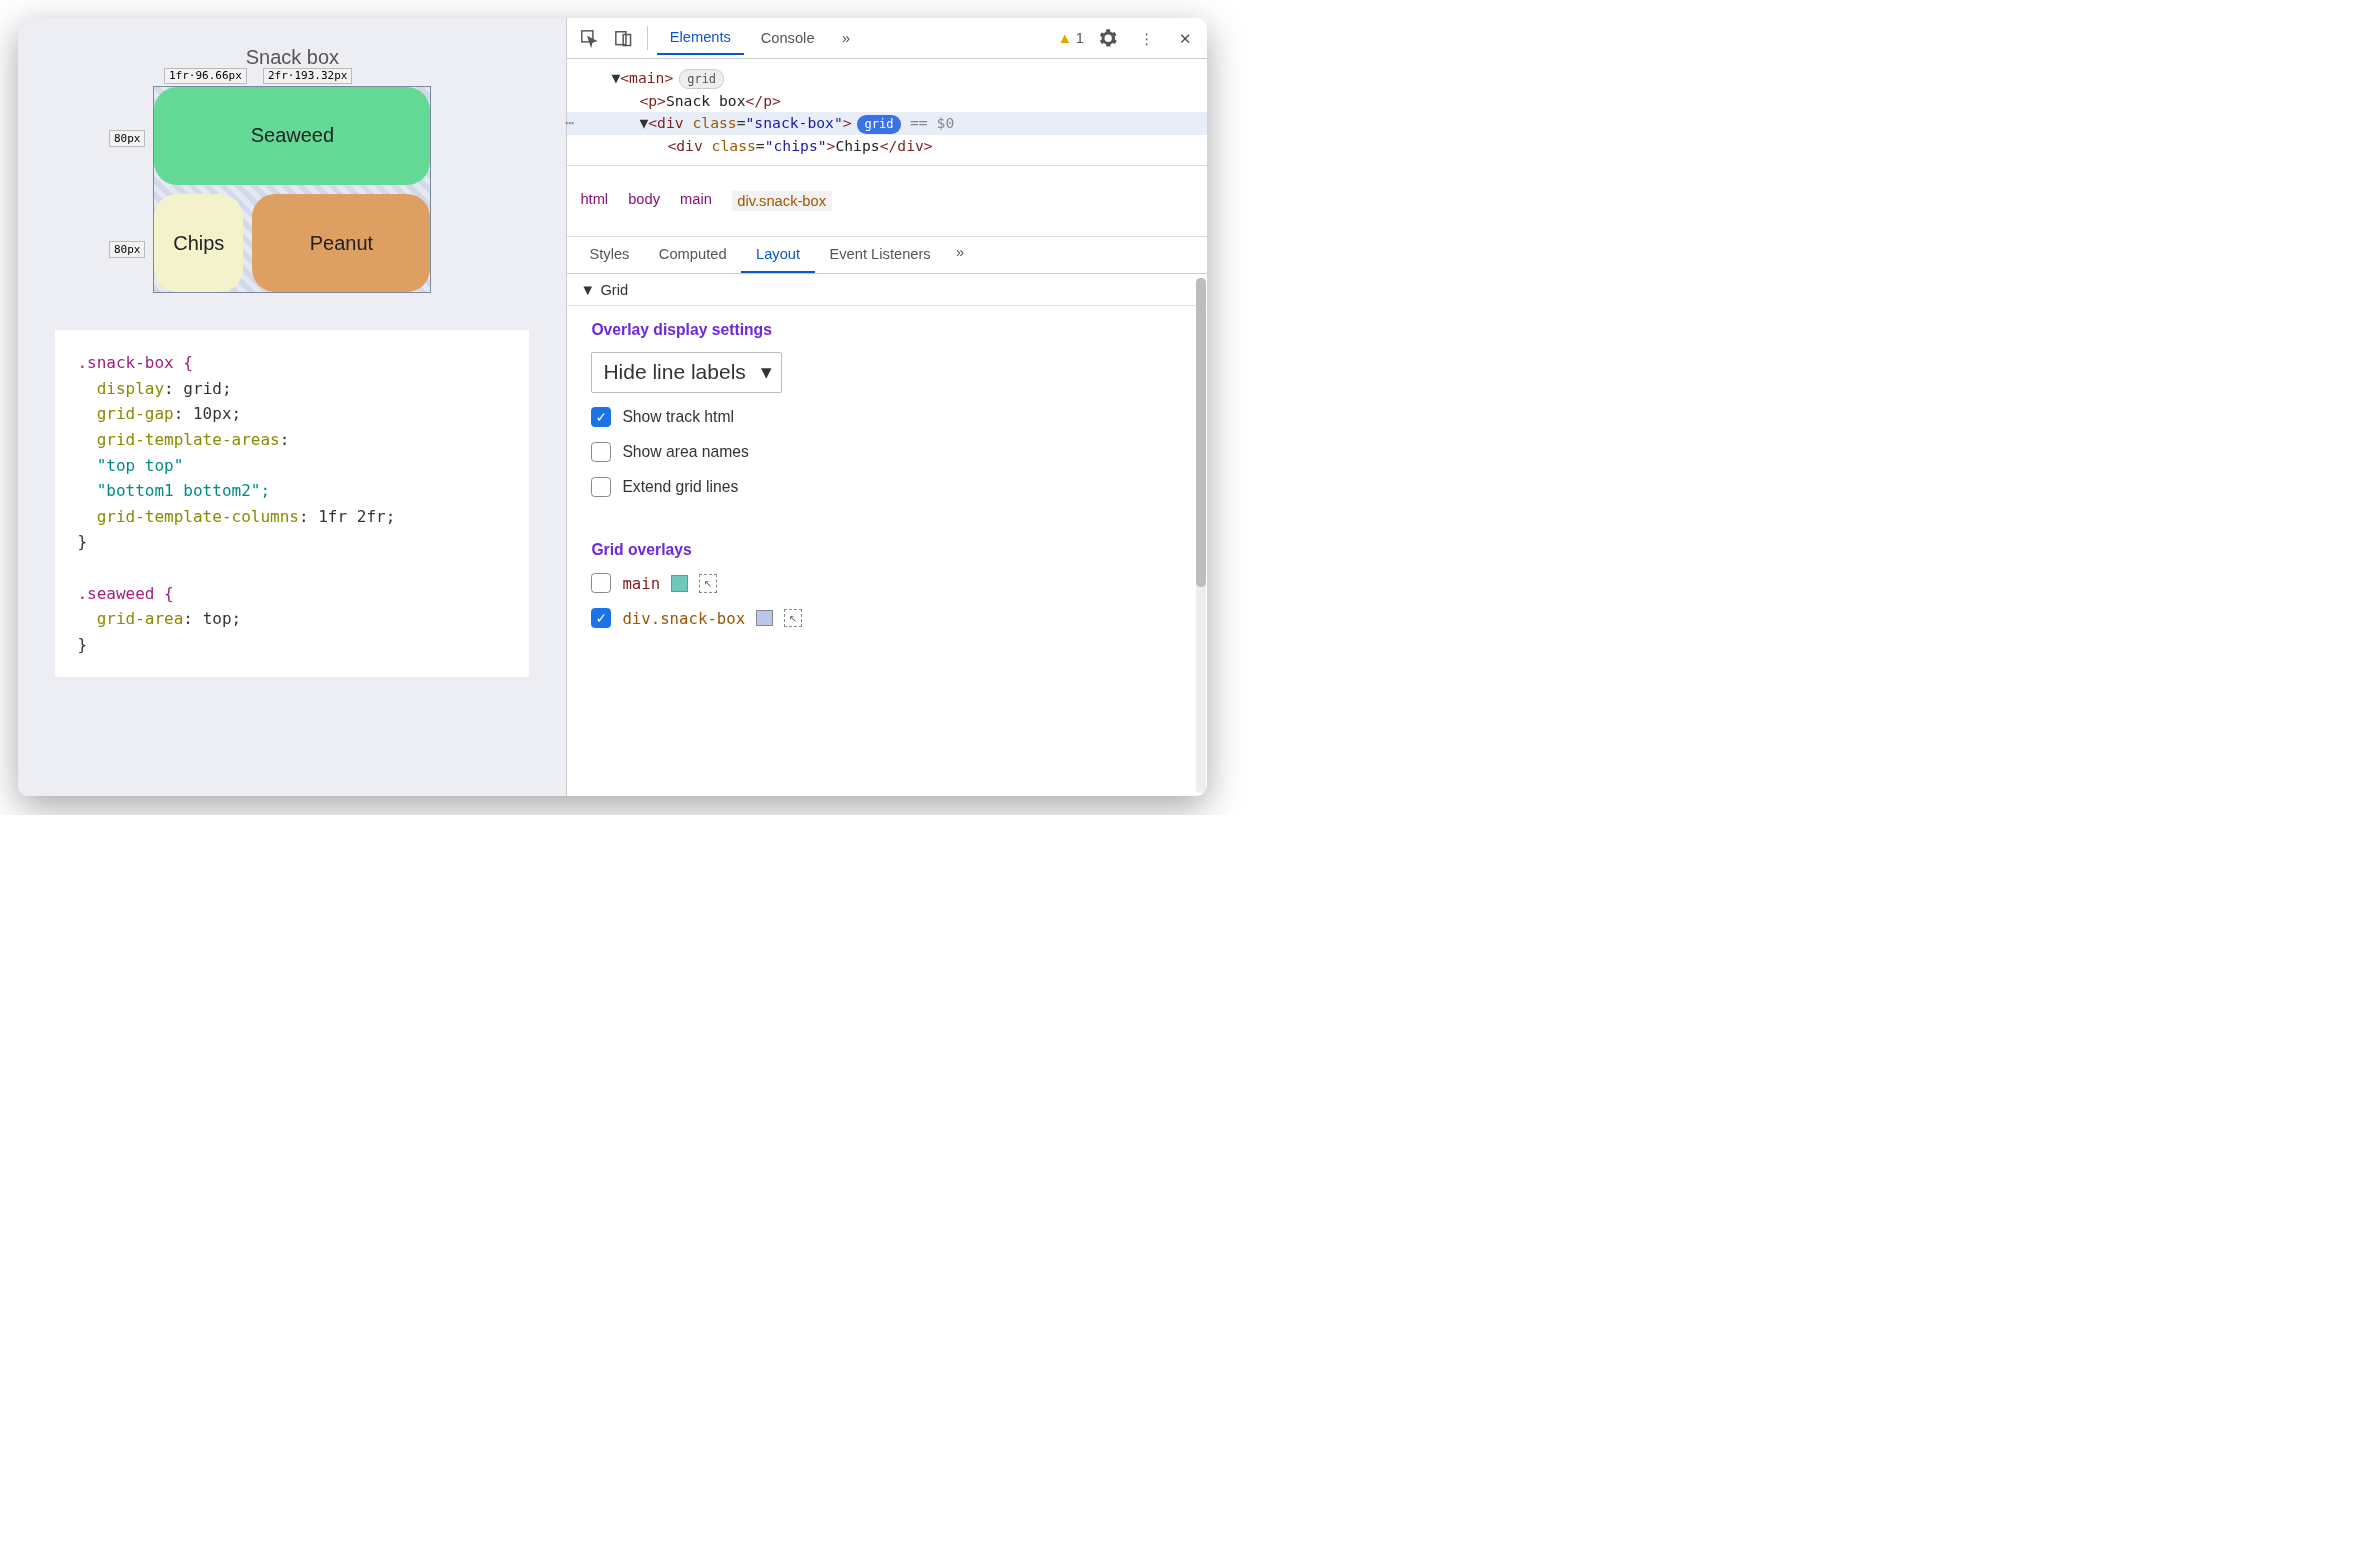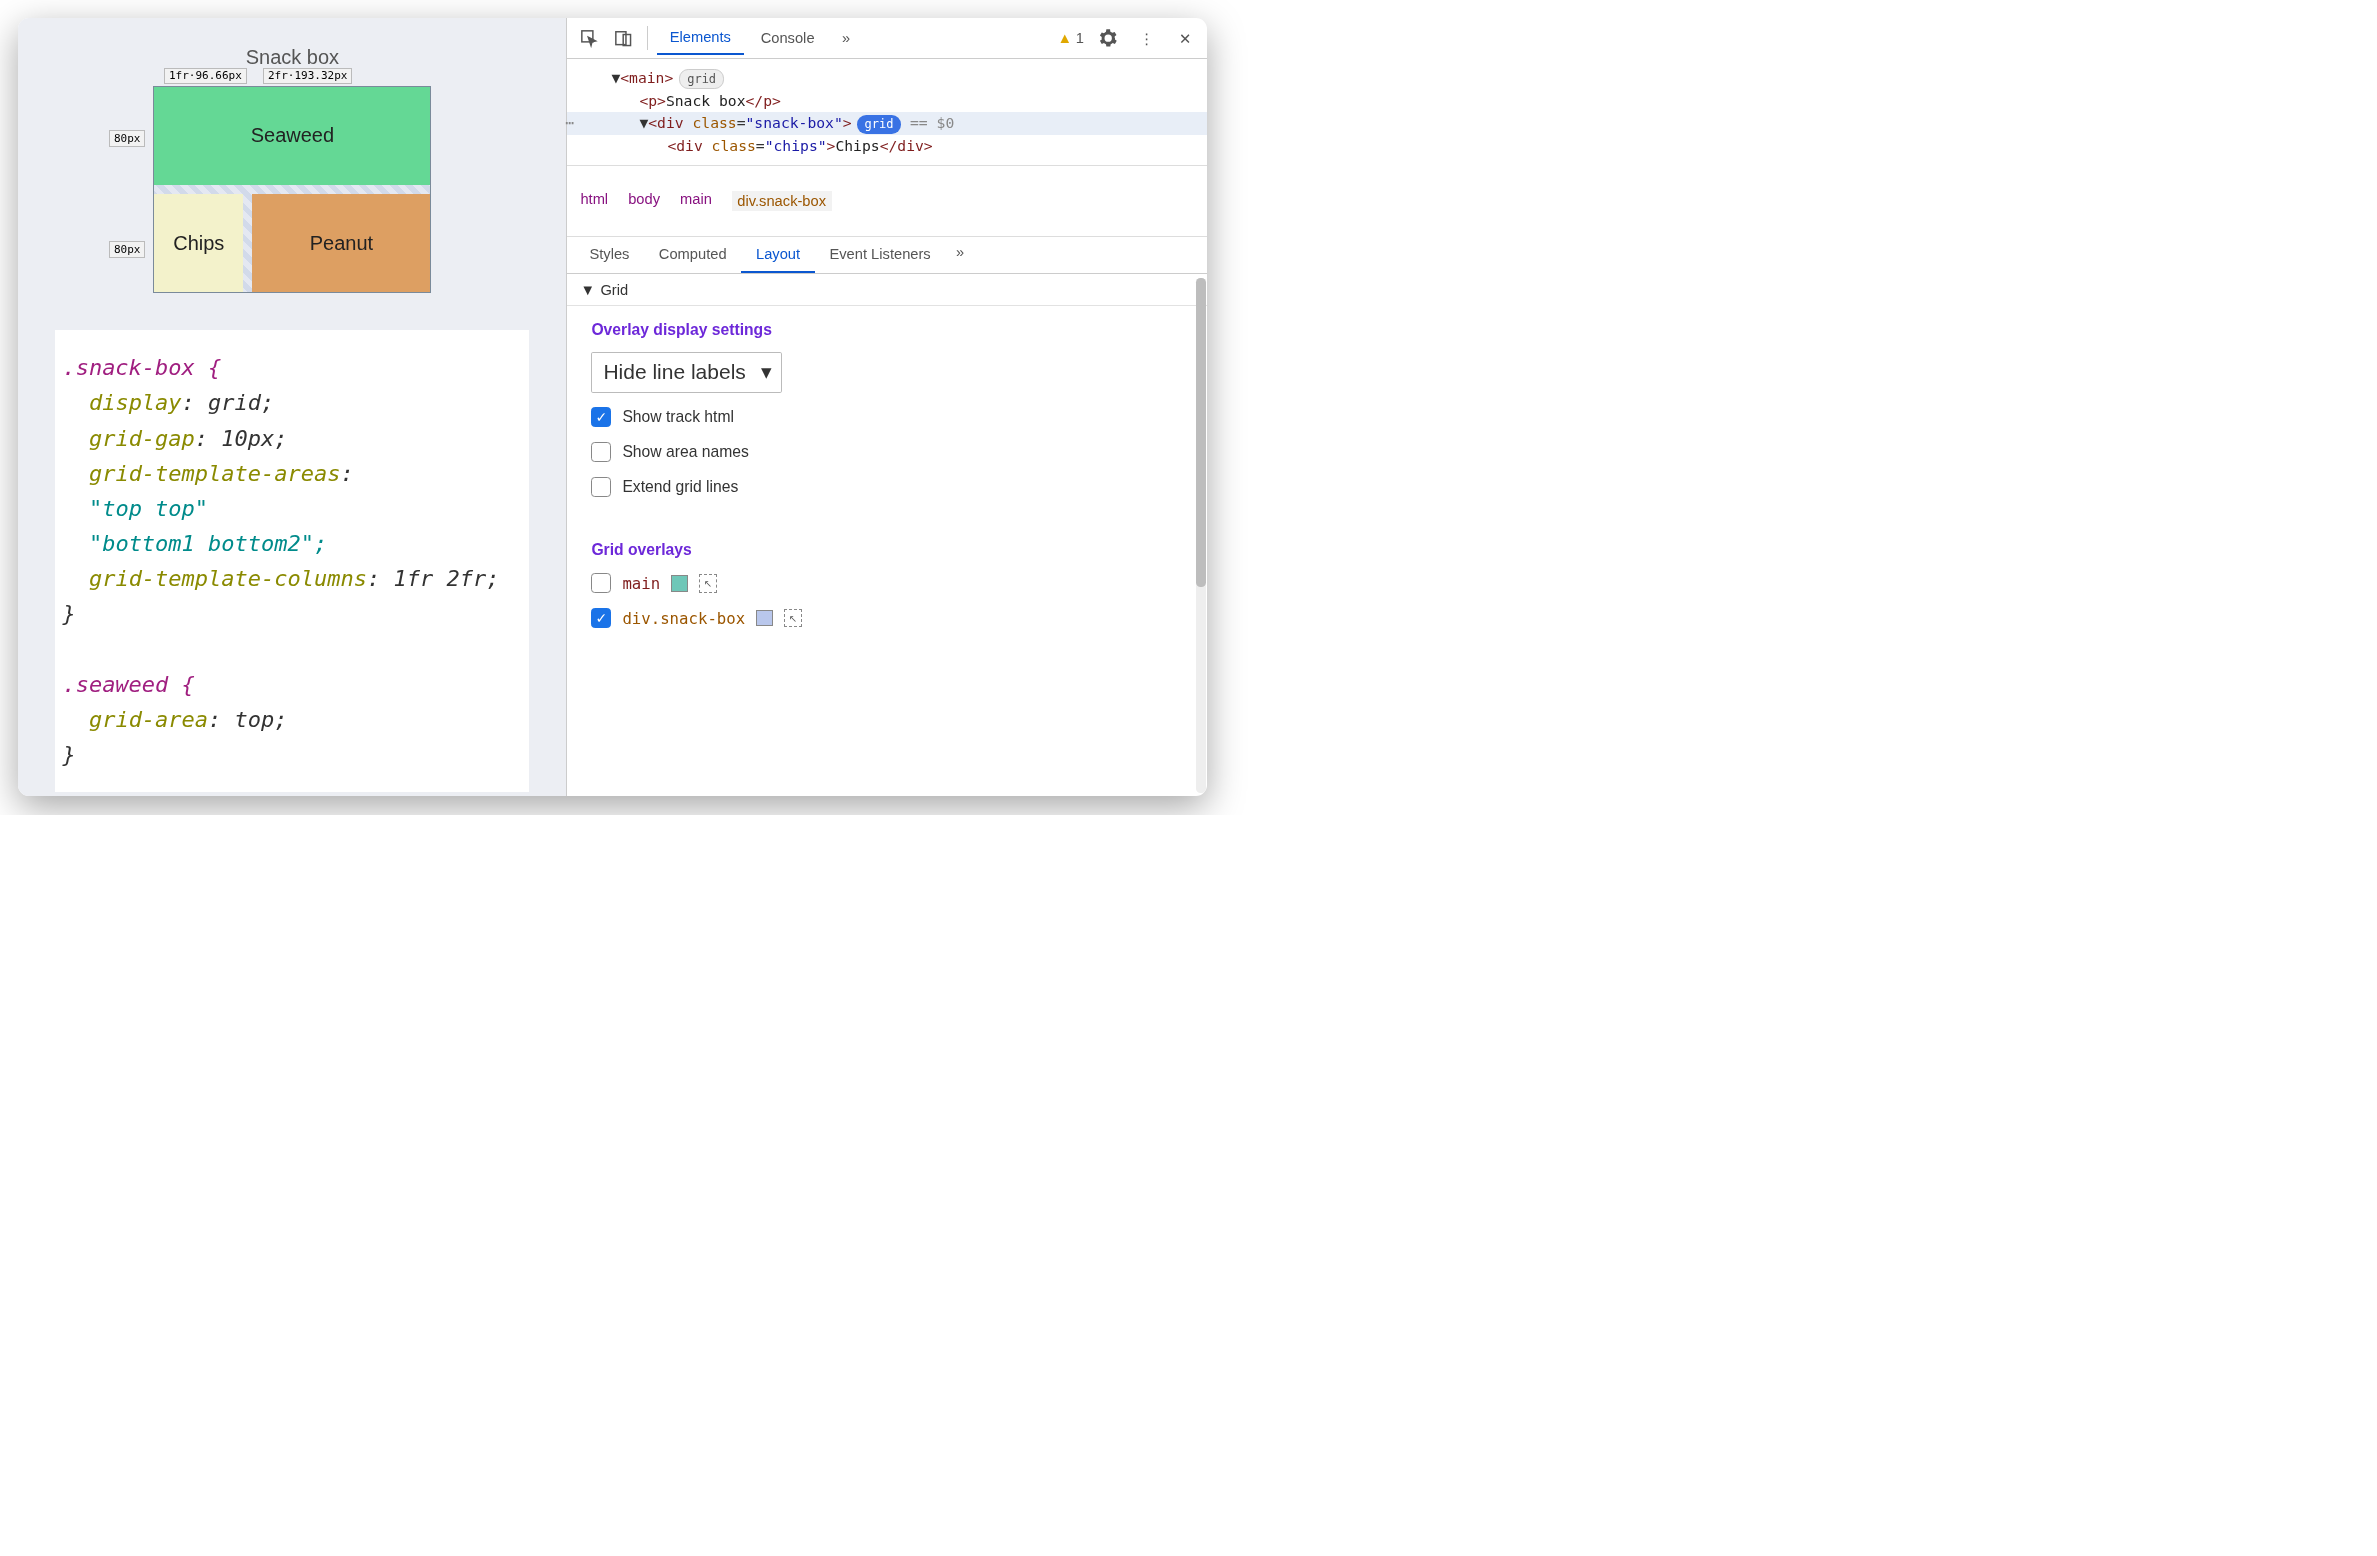--- a/index.html
+++ b/index.html
@@ -4,31 +4,31 @@
 <style>
 * { box-sizing: border-box; margin: 0; padding: 0; }
 body { font-family: -apple-system, BlinkMacSystemFont, "Segoe UI", Helvetica, Arial, sans-serif; background: #fff; }
 .window { width: 1189px; height: 778px; margin: 18.4px; border-radius: 11px; box-shadow: 0 11px 37px rgba(0,0,0,0.35); overflow: hidden; display: flex; background: #fff; }
 
 
 .viewport { width: 548px; background: #eceef3; display: flex; flex-direction: column; align-items: center; padding: 28px 37px; }
 .viewport-title { font-size: 20px; color: #555; margin-bottom: 16.6px; }
 .grid-wrap { position: relative; }
 .grid-box { display: grid; grid-template-columns: 89px 178px; grid-template-rows: 98px 98px; gap: 9.2px; border: 1.8px solid #7a8a9a; background: repeating-linear-gradient(45deg,#d2daea 0 5.5px,#e4e8f2 5.5px 11px); padding:0; }
-.cell { display:flex; align-items:center; justify-content:center; font-size:20px; color:#222; }
+.cell { display:flex; align-items:center; justify-content:center; font-size:20px; color:#222;border-radius:23px; }
 .seaweed { grid-column: 1 / span 2; background:#64d895; }
 .chips   { background:#f3f2cb; }
 .peanut  { background:#dd9f62; }
 .tlabel { position:absolute; font-family: ui-monospace,Menlo,monospace; font-size:11px; background:#f2f2f2; border:0.9px solid #bbb; padding:0.9px 3.7px; white-space:nowrap; }
 .tl-col1 { top:-18.4px; left:11px; }
 .tl-col2 { top:-18.4px; left:110px; }
 .tl-row1 { left:-44px; top:44px; }
 .tl-row2 { left:-44px; top:155px; }
 
-.code-block { background:#fff; margin-top:37px; width:100%; padding:20px 7px; font-family: ui-monospace,Menlo,Consolas,monospace; font-size:22px; line-height:1.6; color:#333; white-space:pre;font-style:italic; }
+.code-block { background:#fff; margin-top:37px; width:100%; padding:20px 22px; font-family: ui-monospace,Menlo,Consolas,monospace; font-size:16px; line-height:1.6; color:#333; white-space:pre; }
 .sel{color:#a01f80;} .prop{color:#8a8a00;} .val{color:#333;} .str{color:#008b8b;}
 
 
 .devtools { flex:1; border-left:0.9px solid #ccc; display:flex; flex-direction:column; font-size:14.7px; color:#333;justify-content:center; }
 .toolbar { display:flex; align-items:center; height:41px; border-bottom:0.9px solid #ccc; padding:0 7.4px; gap:3.7px; }
 .icon-btn { width:29.5px; height:29.5px; display:flex; align-items:center; justify-content:center; color:#555; border-radius:3.7px; }
 .vdiv { width:0.9px; height:24px; background:#ccc; margin:0 5.5px; }
 .tab { padding:7.4px 13px; color:#555; }
 .tab.active { color:#0b57d0; border-bottom:2.8px solid #0b57d0; }
 .toolbar-right { margin-left:auto; display:flex; align-items:center; gap:9.2px; }

